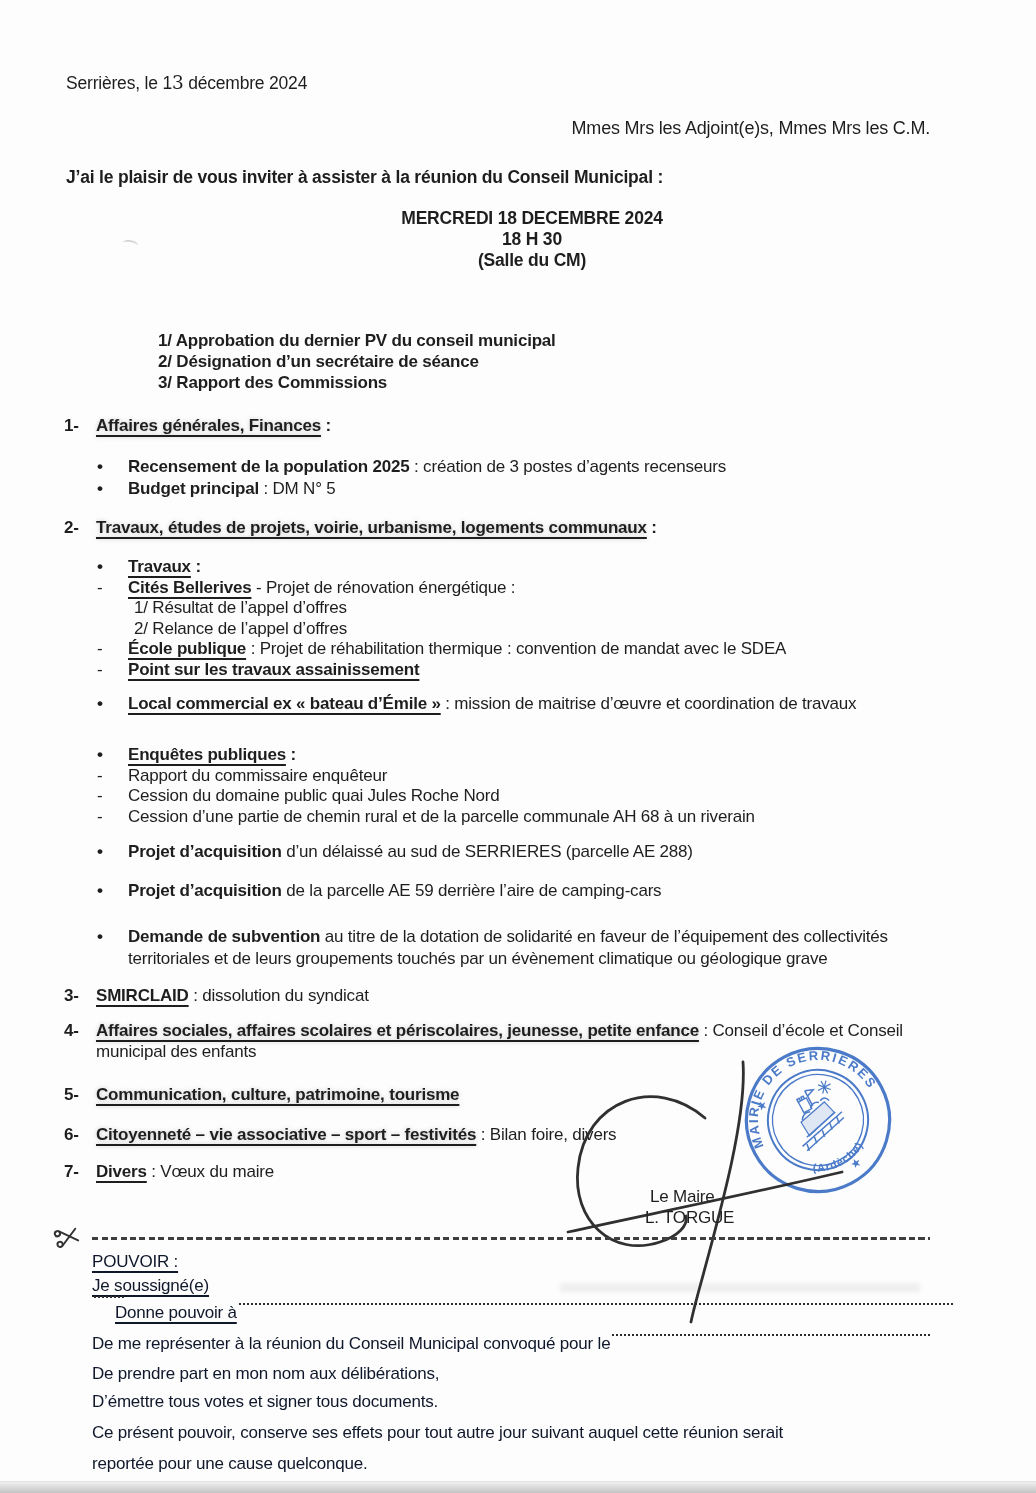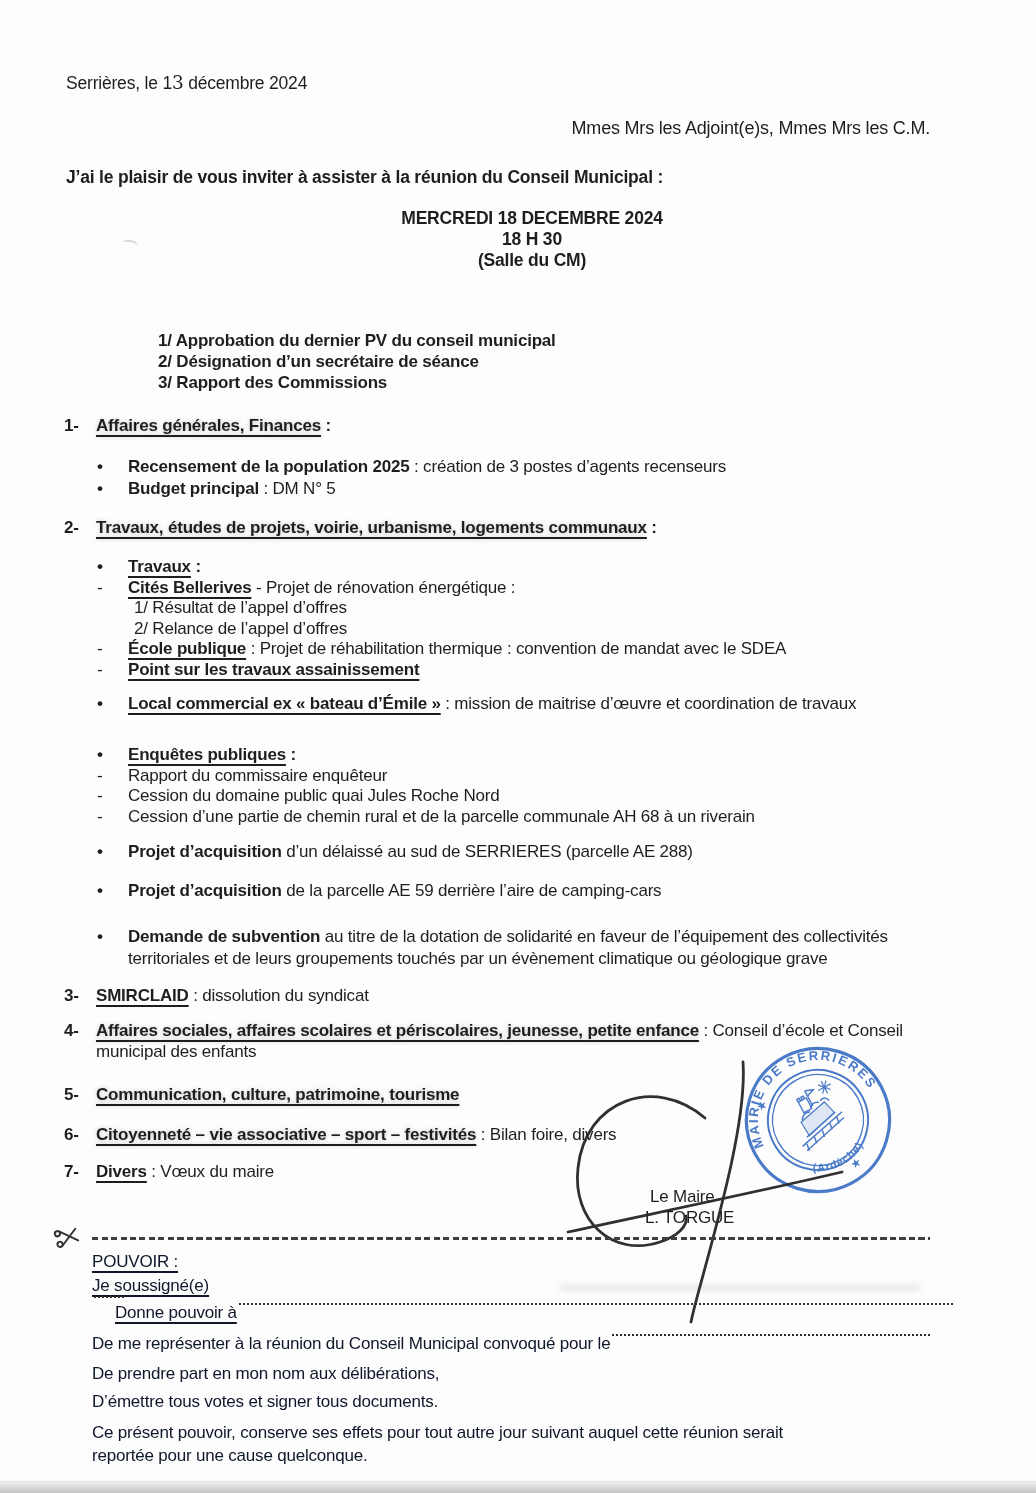--- a/index.html
+++ b/index.html
@@ -253,19 +253,19 @@
 
   <div class="line pvr" style="left:92px; top:1364px;">De prendre part en mon nom aux délibérations,</div>
 
   <div class="line flexrow pvr" style="left:92px; top:1334px; width:840px;">
     <span>De me représenter à la réunion du Conseil Municipal convoqué pour le </span>
     <span class="dotfill"></span>
   </div>
   <div class="line pvr" style="left:92px; top:1392px;">D’émettre tous votes et signer tous documents.</div>
   <div class="line pvr lh215" style="left:92px; top:1422px; white-space:normal; width:860px;">
     <div>Ce présent pouvoir, conserve ses effets pour tout autre jour suivant auquel cette réunion serait</div>
-    <div style="margin-top:1px;">reportée pour une cause quelconque.</div>
+    <div style="margin-top:9px;">reportée pour une cause quelconque.</div>
   </div>
 
   <div class="artifact" style="left:122px; top:240px; width:16px; height:7px; transform:rotate(10deg);"></div>
   <div class="scanbar"></div>
 
 </div>
 
 </body></html>

